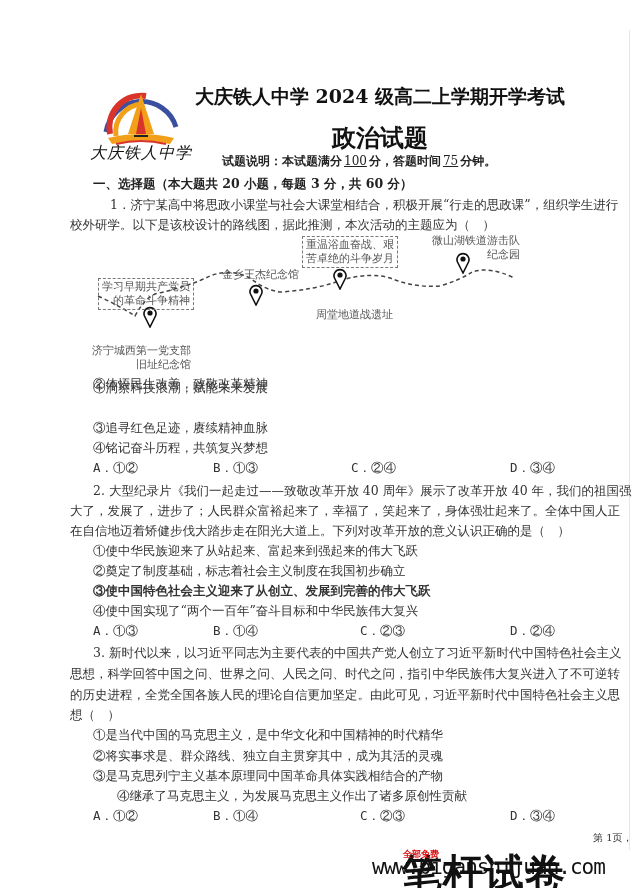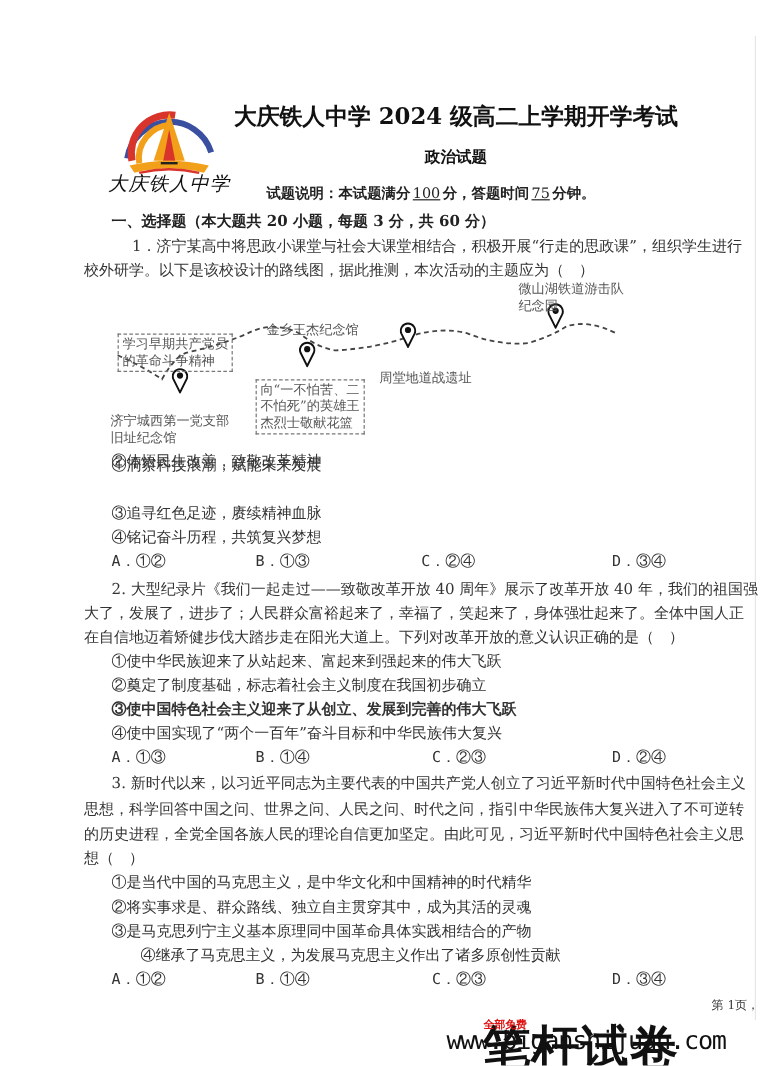--- a/index.html
+++ b/index.html
@@ -2,28 +2,28 @@
 <html><head>
 <meta charset="utf-8">
 <style>
   * { margin:0; padding:0; box-sizing:border-box; }
   html, body { width:634px; height:888px; background:#fff; overflow:hidden; }
   body { position:relative; font-family:"DejaVu Serif","Liberation Serif",serif; color:#222; }
   .edge-line { position:absolute; left:629px; top:30px; width:1px; height:820px; background:#e6e6e6; }
   .logo { position:absolute; left:86px; top:72px; width:110px; height:100px; }
   .logo-text { position:absolute; left:86px; top:143px; width:110px; text-align:center; font-family:"DejaVu Serif",serif; font-size:16px; font-style:italic; letter-spacing:1px; color:#111; }
   .title { position:absolute; left:190px; top:84px; width:380px; text-align:center; font-size:19px; font-weight:bold; color:#111; }
-  .subtitle { position:absolute; left:190px; top:122px; width:380px; text-align:center; font-size:13px; font-weight:bold; color:#111; }
+  .subtitle { position:absolute; left:190px; top:122px; width:380px; text-align:center; font-size:24px; font-weight:bold; color:#111; }
   .instructions { position:absolute; left:222px; top:153px; font-size:12px; font-weight:bold; color:#222; white-space:nowrap; }
   .instructions .u { text-decoration:underline; font-weight:normal; padding:0 2px; }
   .section { position:absolute; left:93px; top:176px; font-size:12.5px; font-weight:bold; color:#222; white-space:nowrap; }
   .line { position:absolute; font-size:12.5px; white-space:nowrap; color:#333; }
   .opt { position:absolute; font-size:12.5px; white-space:nowrap; color:#333; font-family:"DejaVu Sans Mono",monospace; }
   .diagram { position:absolute; left:80px; top:228px; width:500px; height:150px; }
-  .dlabel { position:absolute; font-size:11px; color:#555; line-height:14px; text-align:left; white-space:nowrap; }
+  .dlabel { position:absolute; font-size:11px; color:#555; line-height:14px; text-align:right; white-space:nowrap; }
   .dbox { position:absolute; font-size:11px; color:#555; line-height:14px; border:1px dashed #777; padding:1px 3px; white-space:nowrap; }
   .brand { position:absolute; left:402px; top:803px; font-family:"DejaVu Sans",sans-serif; font-size:40px; font-weight:bold; color:#111; letter-spacing:1px;margin-top:43px; }
   .free { position:absolute; left:373px; top:848px; font-family:"DejaVu Sans",sans-serif; font-size:9px; font-weight:bold; color:#d11;margin-left:30px; }
   .url { position:absolute; left:372px; top:855px; font-family:"DejaVu Sans Mono",monospace; font-size:21px; color:#111; letter-spacing:-1px; }
   .pagenum { position:absolute; left:593px; top:831px; font-size:10px; color:#333; white-space:nowrap; }
 </style>
 </head>
 <body>
 
 <div class="edge-line"></div>
@@ -73,25 +73,24 @@
       <circle cx="7" cy="7" r="2.6" fill="#111"></circle>
     </svg>
 
   <div class="dlabel" style="left:12px;top:116px;"><span style="white-space:pre-line;">济宁城西第一党支部
 旧址纪念馆</span></div>
   <div class="dlabel" style="left:142px;top:40px;"><span style="white-space:pre-line;">金乡王杰纪念馆</span></div>
   <div class="dlabel" style="left:236px;top:80px;"><span style="white-space:pre-line;">周堂地道战遗址</span></div>
   <div class="dlabel" style="left:352px;top:6px;"><span style="white-space:pre-line;">微山湖铁道游击队
 纪念园</span></div>
 
-  <div class="dbox" style="left:18px;top:50px;"><span style="white-space:pre-line;">学习早期共产党员
+  <div class="dbox" style="left:18px;top:50px;text-align:right;"><span style="white-space:pre-line;">学习早期共产党员
 的革命斗争精神</span></div>
-  <div class="dbox" style="left:133px;top:88px;"><span style="white-space:pre-line;">向“一不怕苦、二
-不怕死”的英雄王
-杰烈士敬献花篮</span></div>
+  <div class="dbox" style="left:222px;top:8px;"><span style="white-space:pre-line;">重温浴血奋战、艰
+苦卓绝的斗争岁月</span></div>
 </div>
 
 <div class="line" style="left:93px;top:380px;">①洞察科技浪潮，赋能未来发展</div>
 <div class="line" style="left:93px;top:376px;">②体悟民生改善，致敬改革精神</div>
 <div class="line" style="left:93px;top:420px;">③追寻红色足迹，赓续精神血脉</div>
 <div class="line" style="left:93px;top:440px;">④铭记奋斗历程，共筑复兴梦想</div>
 <div class="opt" style="left:93px;top:460px;">A．①②</div>
 <div class="opt" style="left:213px;top:460px;">B．①③</div>
 <div class="opt" style="left:351px;top:460px;">C．②④</div>
 <div class="opt" style="left:510px;top:460px;">D．③④</div>

